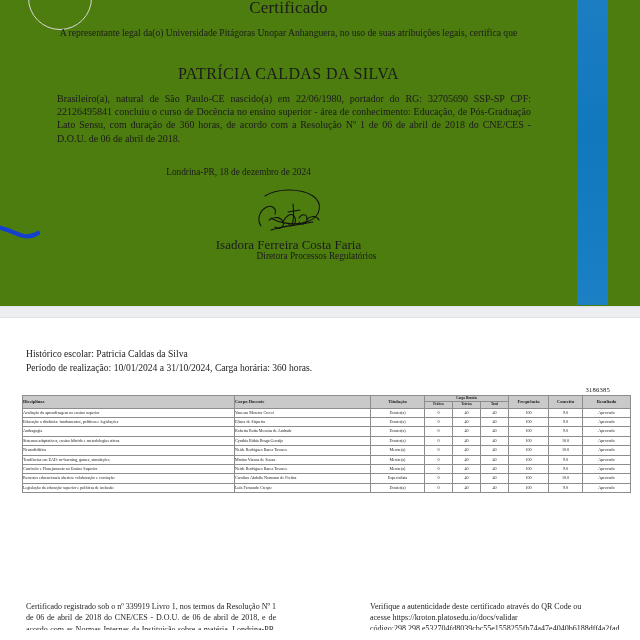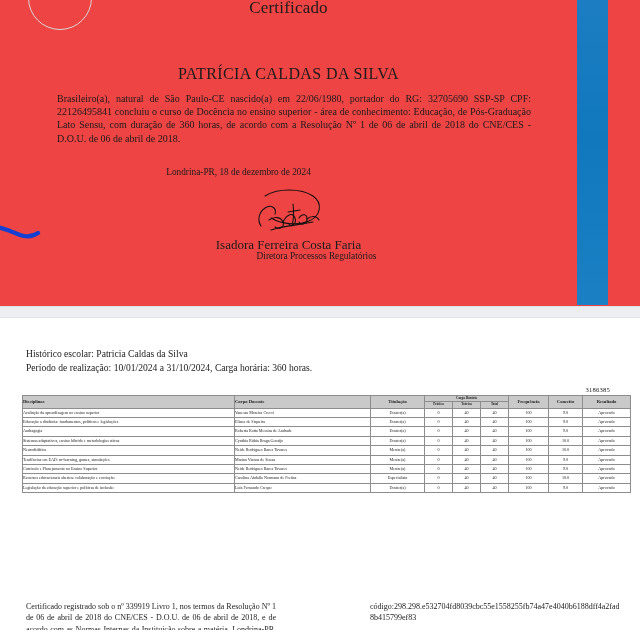--- a/index.html
+++ b/index.html
@@ -16,21 +16,21 @@
     color: #1b1b1b;
   }
 
   
   .page1 {
     position: absolute;
     left: 0;
     top: 0;
     width: 640px;
     height: 306px;
-    background: #ef4444;
+    background: #4d7c0f;
     overflow: hidden;
   }
   .seal-arc {
     position: absolute;
     left: 28px;
     top: -34px;
     width: 62px;
     height: 62px;
     border: 1.2px solid #d8d8d8;
     border-radius: 50%;
@@ -231,20 +231,21 @@
   <div class="blue-bar"></div>
 
   <div class="swoosh">
     <svg width="54" height="22" viewBox="0 0 54 22">
       <path d="M-4 5 C 6 4, 16 9, 26 13 C 32 15, 38 15, 44 11" stroke="#1340d0" stroke-width="4.2" fill="none" stroke-linecap="round"></path>
     </svg>
   </div>
 
   <div class="cert-title">Certificado</div>
 
+  <div class="cert-lead">A representante legal da(o) Universidade Pitágoras Unopar Anhanguera, no uso de suas atribuições legais, certifica que</div>
 
   <div class="cert-name">PATRÍCIA CALDAS DA SILVA</div>
 
   <div class="cert-body">Brasileiro(a), natural de São Paulo-CE nascido(a) em 22/06/1980, portador do RG: 32705690 SSP-SP CPF: 22126495841 concluiu o curso de Docência no ensino superior - área de conhecimento: Educação, de Pós-Graduação Lato Sensu, com duração de 360 horas, de acordo com a Resolução Nº 1 de 06 de abril de 2018 do CNE/CES - D.O.U. de 06 de abril de 2018.</div>
 
   <div class="cert-place-date">Londrina-PR, 18 de dezembro de 2024</div>
 
   <div class="signature-img">
     <svg width="90" height="50" viewBox="0 0 90 50">
       <g stroke="#111" fill="none" stroke-width="1.05" stroke-linecap="round" stroke-linejoin="round">
@@ -402,15 +403,17 @@
           <td class="c-mid">100</td>
           <td class="c-mid">9.0</td>
           <td class="c-mid">Aprovado</td>
         </tr>
       </tbody>
   </table>
 
   <div class="footer-left">Certificado registrado sob o nº 339919 Livro 1, nos termos da Resolução Nº 1 de 06 de abril de 2018 do CNE/CES - D.O.U. de 06 de abril de 2018, e de acordo com as Normas Internas da Instituição sobre a matéria. Londrina-PR, 18 de dezembro de</div>
 
   <div class="footer-right">
+    <div class="nowrapline">Verifique a autenticidade deste certificado através do QR Code ou</div>
+    <div class="nowrapline">acesse https://kroton.platosedu.io/docs/validar</div>
     <div>código:298.298.e532704fd8039cbc55e1558255fb74a47e4040b6188dff4a2fad8b415799ef83</div>
   </div>
 </div>
 
 </body></html>

